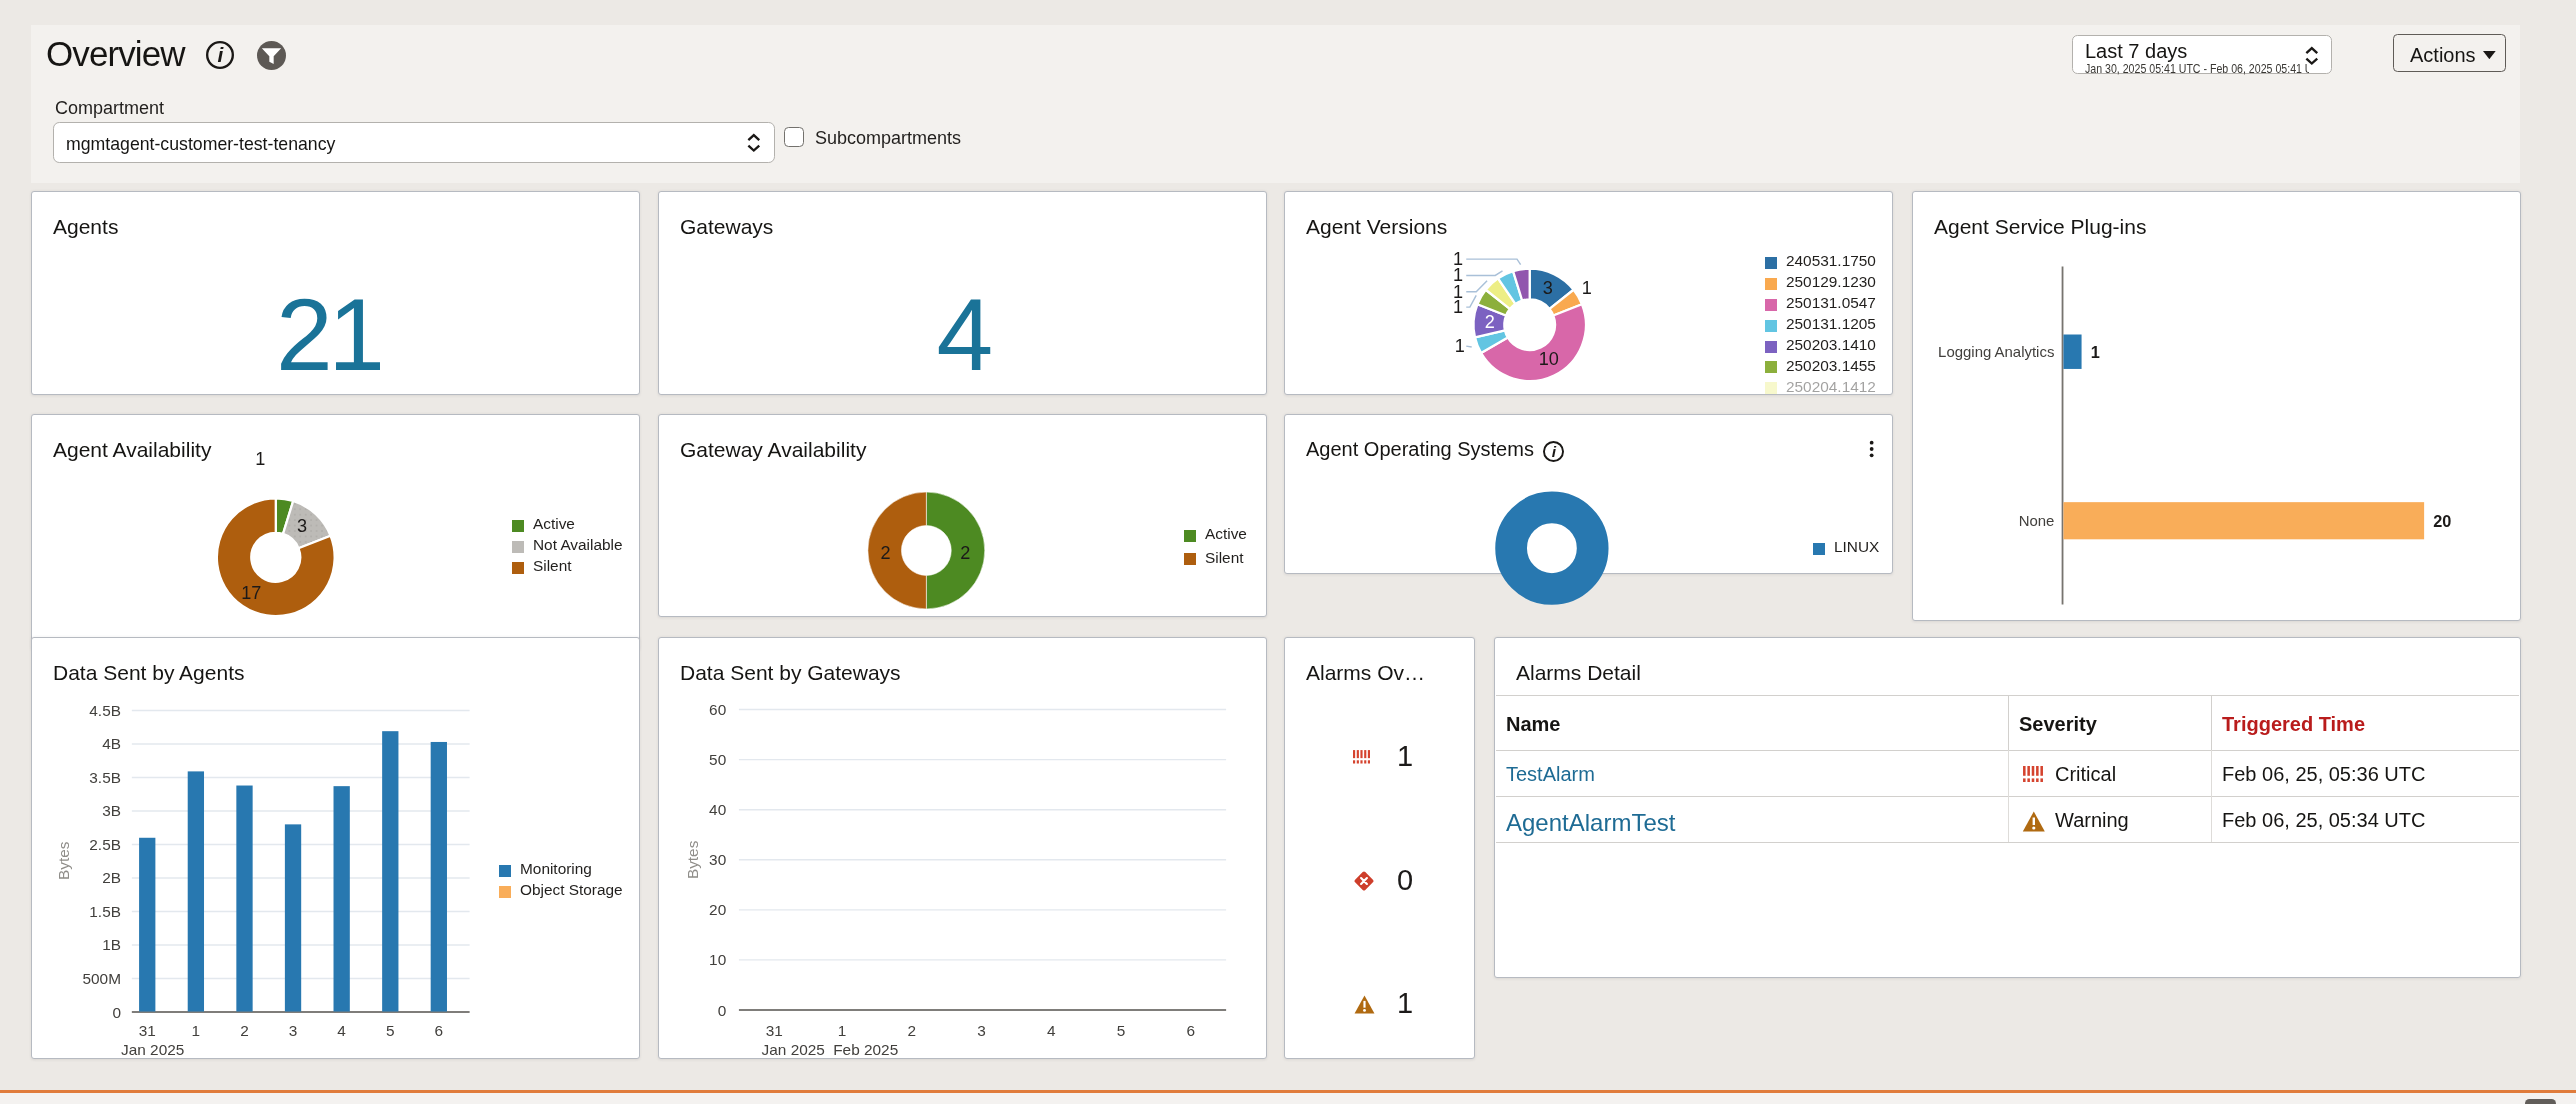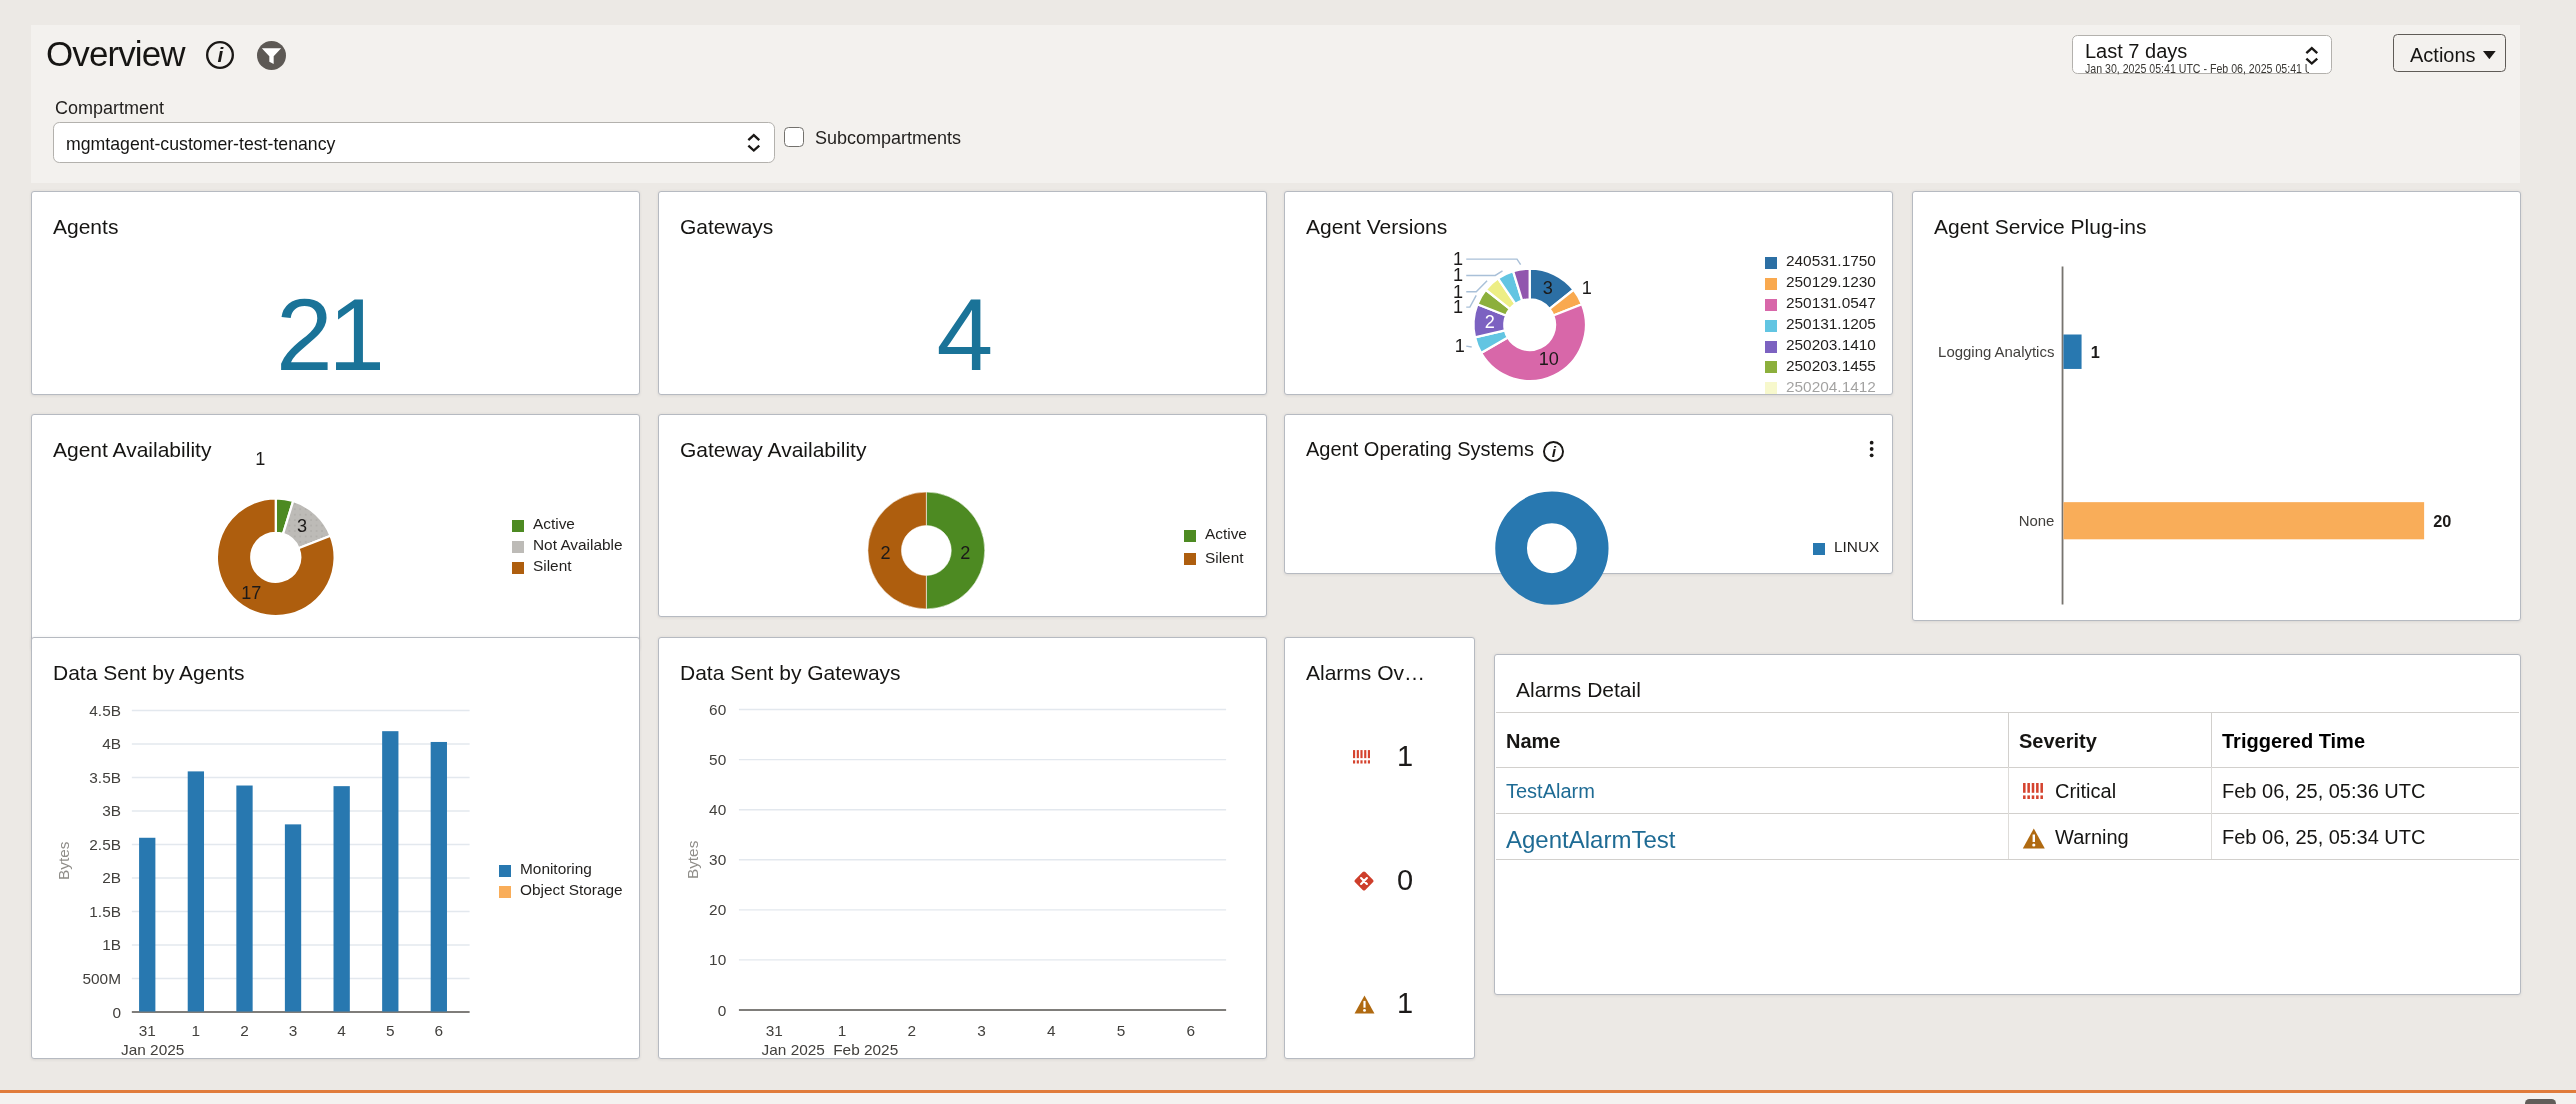--- a/index.html
+++ b/index.html
@@ -250,33 +250,33 @@
       <path d="M7.8 7.8 L14.2 14.2 M14.2 7.8 L7.8 14.2" stroke="#fff" stroke-width="2.4" stroke-linecap="round"></path>
     </svg>
     <div class="abs" style="left:102px;top:226px;width:36px;text-align:center;font-size:29px;color:#1c1a19">0</div>
     <svg style="position:absolute;left:69px;top:357px" width="21" height="19" viewBox="0 0 23 21">
       <path d="M11.5 0.5 L22.5 20.5 L0.5 20.5 Z" fill="#b06a11"></path>
       <rect x="10.3" y="6.5" width="2.4" height="7.5" fill="#fff"></rect>
       <circle cx="11.5" cy="17" r="1.6" fill="#fff"></circle>
     </svg>
     <div class="abs" style="left:102px;top:349px;width:36px;text-align:center;font-size:29px;color:#1c1a19">1</div>
   </div>
-<div class="card" style="left:1494px;top:654px;width:1027px;height:341px">
+<div class="card" style="left:1494px;top:637px;width:1027px;height:341px">
     <div class="ct">Alarms Detail</div>
     <div class="abs" style="left:0.9px;top:57px;width:1023px;height:0;border-top:1.4px solid #d2d0cd"></div>
     <div class="abs" style="left:0.9px;top:112px;width:1023px;height:0;border-top:1.4px solid #d2d0cd"></div>
     <div class="abs" style="left:0.9px;top:158px;width:1023px;height:0;border-top:1.4px solid #d2d0cd"></div>
     <div class="abs" style="left:0.9px;top:204px;width:1023px;height:0;border-top:1.4px solid #d2d0cd"></div>
     <div class="abs" style="left:513px;top:57px;width:0;height:55px;border-left:1.4px solid #d2d0cd"></div>
     <div class="abs" style="left:716px;top:57px;width:0;height:55px;border-left:1.4px solid #d2d0cd"></div>
     <div class="abs" style="left:513px;top:112px;width:0;height:92px;border-left:1.4px solid #dedcd9"></div>
     <div class="abs" style="left:716px;top:112px;width:0;height:92px;border-left:1.4px solid #dedcd9"></div>
     <div class="abs" style="left:11px;top:75px;font-size:20px;font-weight:bold;color:#161513">Name</div>
     <div class="abs" style="left:524px;top:75px;font-size:20px;font-weight:bold;color:#161513">Severity</div>
-    <div class="abs" style="left:727px;top:75px;font-size:20px;font-weight:bold;color:#000000">Triggered Time</div>
+    <div class="abs" style="left:727px;top:75px;font-size:20px;font-weight:bold;color:#b91c1c">Triggered Time</div>
     <div class="abs" style="left:11px;top:125px;font-size:20px;color:#1e6b94;">TestAlarm</div>
     <svg style="position:absolute;left:528px;top:128px" width="20" height="16.3" viewBox="0 0 22 18">
       <rect x="0.0" y="0" width="2.8" height="10.8" fill="#d5432e"></rect>
       <rect x="0.0" y="13.7" width="2.8" height="4.3" fill="#d5432e"></rect>
       <rect x="4.8" y="0" width="2.8" height="10.8" fill="#d5432e"></rect>
       <rect x="4.8" y="13.7" width="2.8" height="4.3" fill="#d5432e"></rect>
       <rect x="9.6" y="0" width="2.8" height="10.8" fill="#d5432e"></rect>
       <rect x="9.6" y="13.7" width="2.8" height="4.3" fill="#d5432e"></rect>
       <rect x="14.4" y="0" width="2.8" height="10.8" fill="#d5432e"></rect>
       <rect x="14.4" y="13.7" width="2.8" height="4.3" fill="#d5432e"></rect>

